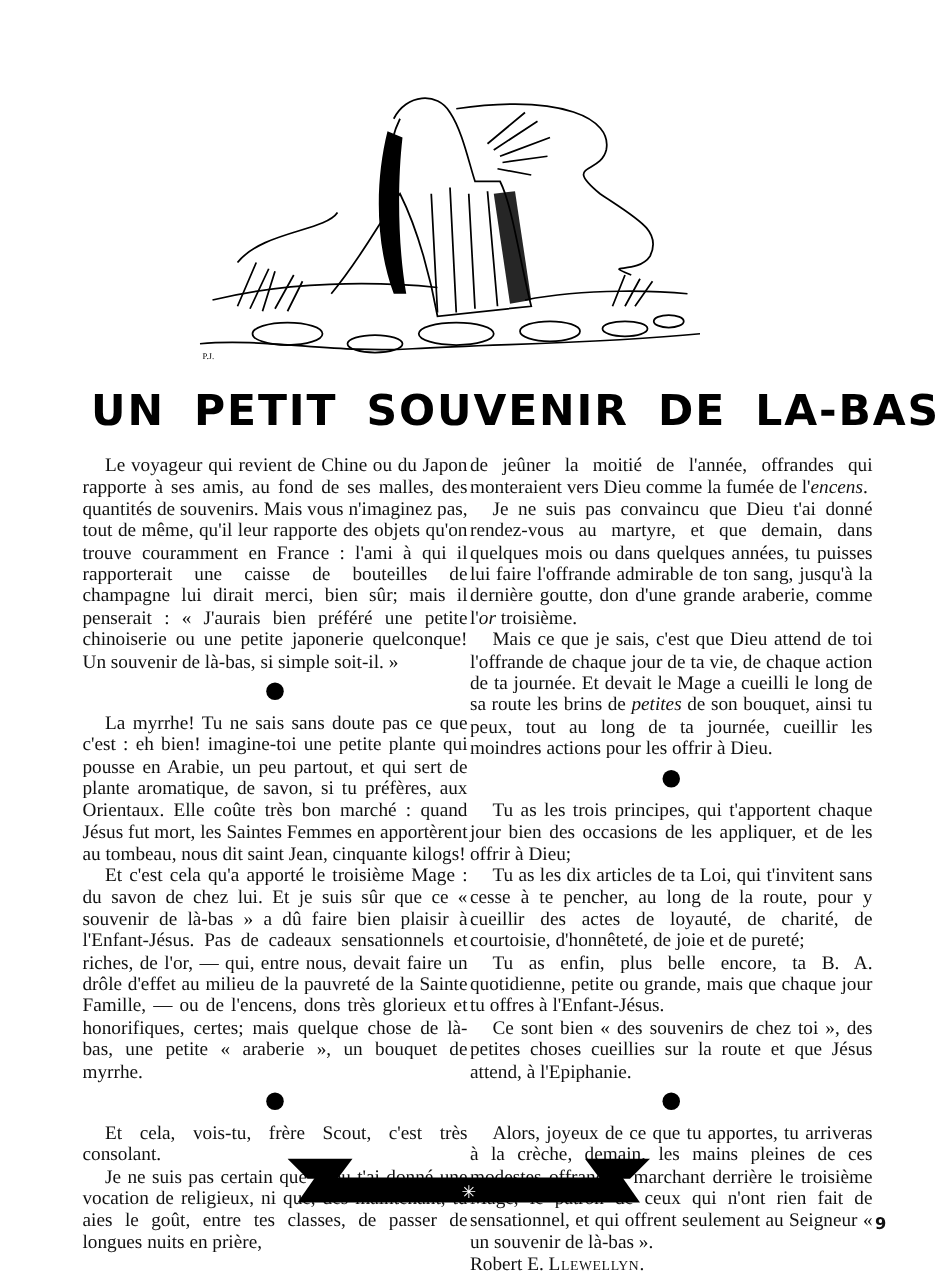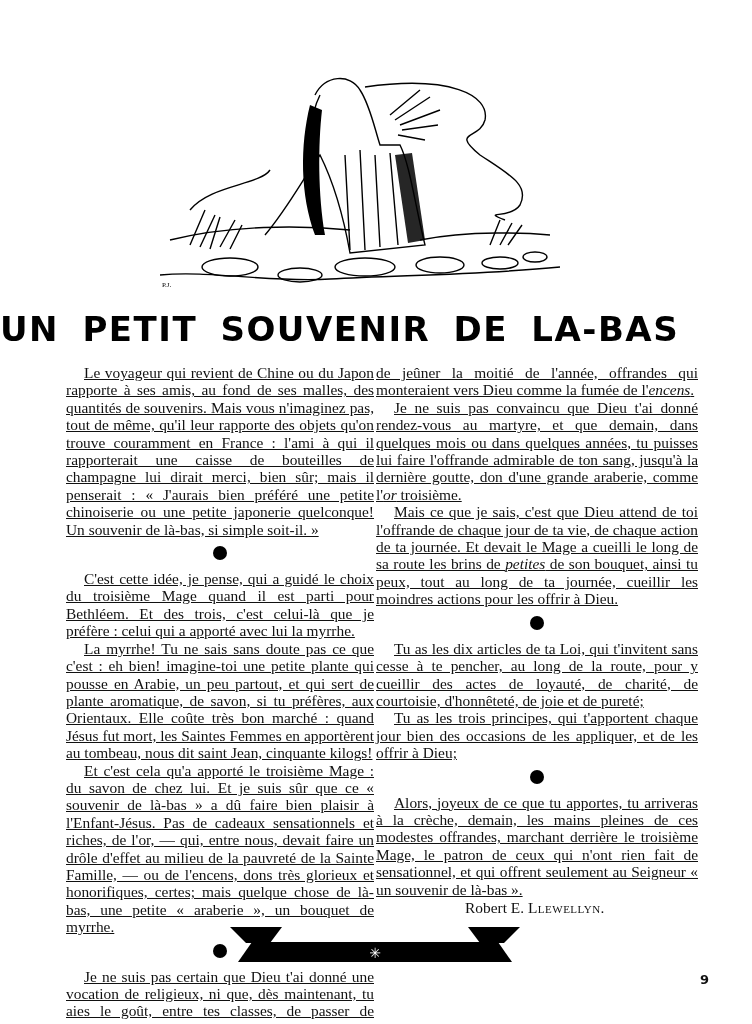--- a/index.html
+++ b/index.html
@@ -1,25 +1,25 @@
 <!DOCTYPE html>
 <html><head>
 <meta charset="utf-8">
 <style>
   html, body { margin: 0; padding: 0; background: #ffffff; }
   body { width: 752px; height: 1024px; position: relative; overflow: hidden; font-family: "DejaVu Serif", "Liberation Serif", serif; color: #111; }
   .illustration { position: absolute; left: 150px; top: 35px; width: 420px; height: 255px; }
-  .title { position: absolute; left: 0; top: 309px; width: 752px; text-align: left; font-family: "DejaVu Sans", "Liberation Sans", sans-serif; font-weight: bold; font-size: 34px; letter-spacing: 1.5px; word-spacing: 10px; color: #000; }
+  .title { position: absolute; left: 0; top: 309px; width: 752px; text-align: right; font-family: "DejaVu Sans", "Liberation Sans", sans-serif; font-weight: bold; font-size: 34px; letter-spacing: 1.5px; word-spacing: 10px; color: #000; }
   .col { position: absolute; top: 364px; font-family: "Liberation Serif", "DejaVu Serif", serif; font-size: 15.4px; line-height: 17.4px; text-align: justify; }
   .col-left { left: 66px; width: 308px; }
   .col-right { left: 376px; width: 322px; top: 364px; }
-  .col p { margin: 0; text-indent: 18px; text-decoration: underline; }
+  .col p { margin: 0; text-indent: 18px; }
   .col p.noindent { text-indent: 0; }
   .dot { width: 14px; height: 14px; border-radius: 50%; background: #000; margin: 8px auto 10px auto; }
-  .signature { text-align: center; margin-top: 1px; padding-right: 4px; }
+  .signature { text-align: left; margin-top: 1px; padding-right: 4px; }
   .signature .sc { font-variant: small-caps; letter-spacing: 0.5px; }
   .ornament { position: absolute; left: 230px; top: 925px; width: 290px; height: 45px; }
   .page-number { position: absolute; left: 700px; top: 972px; font-family: "DejaVu Sans", "Liberation Sans", sans-serif; font-weight: bold; font-size: 13px; }
   em { font-style: italic; }
 </style>
 </head>
 <body>
 
 <svg class="illustration" viewBox="0 0 420 255" xmlns="http://www.w3.org/2000/svg">
   <g fill="none" stroke="#000" stroke-width="1.4">
@@ -51,34 +51,36 @@
     <path d="M245 120 L262 118 L275 205 L258 208 Z" opacity="0.85"></path>
   </g>
   <text x="12" y="252" font-size="7" font-family="Liberation Serif, serif">P.J.</text>
 </svg>
 
 <div class="title">UN PETIT SOUVENIR DE LA-BAS</div>
 
 <div class="col col-left">
   <p>Le voyageur qui revient de Chine ou du Japon rapporte à ses amis, au fond de ses malles, des quantités de souvenirs. Mais vous n'imaginez pas, tout de même, qu'il leur rapporte des objets qu'on trouve couramment en France : l'ami à qui il rapporterait une caisse de bouteilles de champagne lui dirait merci, bien sûr; mais il penserait : « J'aurais bien préféré une petite chinoiserie ou une petite japonerie quelconque! Un souvenir de là-bas, si simple soit-il. »</p>
   <div class="dot"></div>
-  <p>C'est cette idée, je pense, qui a guidé le choix du troisième Mage quand il est parti pour Bethléem. Et des trois, c'est celui-là que je préfère : celui qui a apporté avec lui la myrrhe.</p>
   <p>La myrrhe! Tu ne sais sans doute pas ce que c'est : eh bien! imagine-toi une petite plante qui pousse en Arabie, un peu partout, et qui sert de plante aromatique, de savon, si tu préfères, aux Orientaux. Elle coûte très bon marché : quand Jésus fut mort, les Saintes Femmes en apportèrent au tombeau, nous dit saint Jean, cinquante kilogs!</p>
   <p>Et c'est cela qu'a apporté le troisième Mage : du savon de chez lui. Et je suis sûr que ce « souvenir de là-bas » a dû faire bien plaisir à l'Enfant-Jésus. Pas de cadeaux sensationnels et riches, de l'or, — qui, entre nous, devait faire un drôle d'effet au milieu de la pauvreté de la Sainte Famille, — ou de l'encens, dons très glorieux et honorifiques, certes; mais quelque chose de là-bas, une petite « araberie », un bouquet de myrrhe.</p>
   <div class="dot"></div>
+  <p>Et cela, vois-tu, frère Scout, c'est très consolant.</p>
   <p>Je ne suis pas certain que Dieu t'ai donné une vocation de religieux, ni que, dès maintenant, tu aies le goût, entre tes classes, de passer de longues nuits en prière,</p>
 </div>
 
 <div class="col col-right">
   <p class="noindent"><span>de jeûner la moitié de l'année, offrandes qui monteraient vers Dieu comme la fumée de l'</span><em>encens</em><span>.</span></p>
   <p><span>Je ne suis pas convaincu que Dieu t'ai donné rendez-vous au martyre, et que demain, dans quelques mois ou dans quelques années, tu puisses lui faire l'offrande admirable de ton sang, jusqu'à la dernière goutte, don d'une grande araberie, comme l'</span><em>or</em><span> troisième.</span></p>
   <p><span>Mais ce que je sais, c'est que Dieu attend de toi l'offrande de chaque jour de ta vie, de chaque action de ta journée. Et devait le Mage a cueilli le long de sa route les brins de </span><em>petites</em><span> de son bouquet, ainsi tu peux, tout au long de ta journée, cueillir les moindres actions pour les offrir à Dieu.</span></p>
   <div class="dot"></div>
+  <p>Tu as les trois principes, qui t'apportent chaque jour bien des occasions de les appliquer, et de les offrir à Dieu;</p>
   <p>Tu as les dix articles de ta Loi, qui t'invitent sans cesse à te pencher, au long de la route, pour y cueillir des actes de loyauté, de charité, de courtoisie, d'honnêteté, de joie et de pureté;</p>
-  <p>Tu as les trois principes, qui t'apportent chaque jour bien des occasions de les appliquer, et de les offrir à Dieu;</p>
+  <p>Tu as enfin, plus belle encore, ta B. A. quotidienne, petite ou grande, mais que chaque jour tu offres à l'Enfant-Jésus.</p>
+  <p>Ce sont bien « des souvenirs de chez toi », des petites choses cueillies sur la route et que Jésus attend, à l'Epiphanie.</p>
   <div class="dot"></div>
   <p>Alors, joyeux de ce que tu apportes, tu arriveras à la crèche, demain, les mains pleines de ces modestes offrandes, marchant derrière le troisième Mage, le patron de ceux qui n'ont rien fait de sensationnel, et qui offrent seulement au Seigneur « un souvenir de là-bas ».</p>
   <div class="signature"><span>Robert E. </span><span class="sc">Llewellyn.</span></div>
 </div>
 
 <svg class="ornament" viewBox="0 0 290 45" xmlns="http://www.w3.org/2000/svg">
   <polygon points="0,2 52,2 40,18 16,18" fill="#000"></polygon>
   <polygon points="238,2 290,2 274,18 250,18" fill="#000"></polygon>
   <polygon points="22,17 268,17 282,37 8,37" fill="#000"></polygon>
   <text x="145" y="33" text-anchor="middle" fill="#fff" font-size="14" font-family="DejaVu Sans, sans-serif">✳</text>

